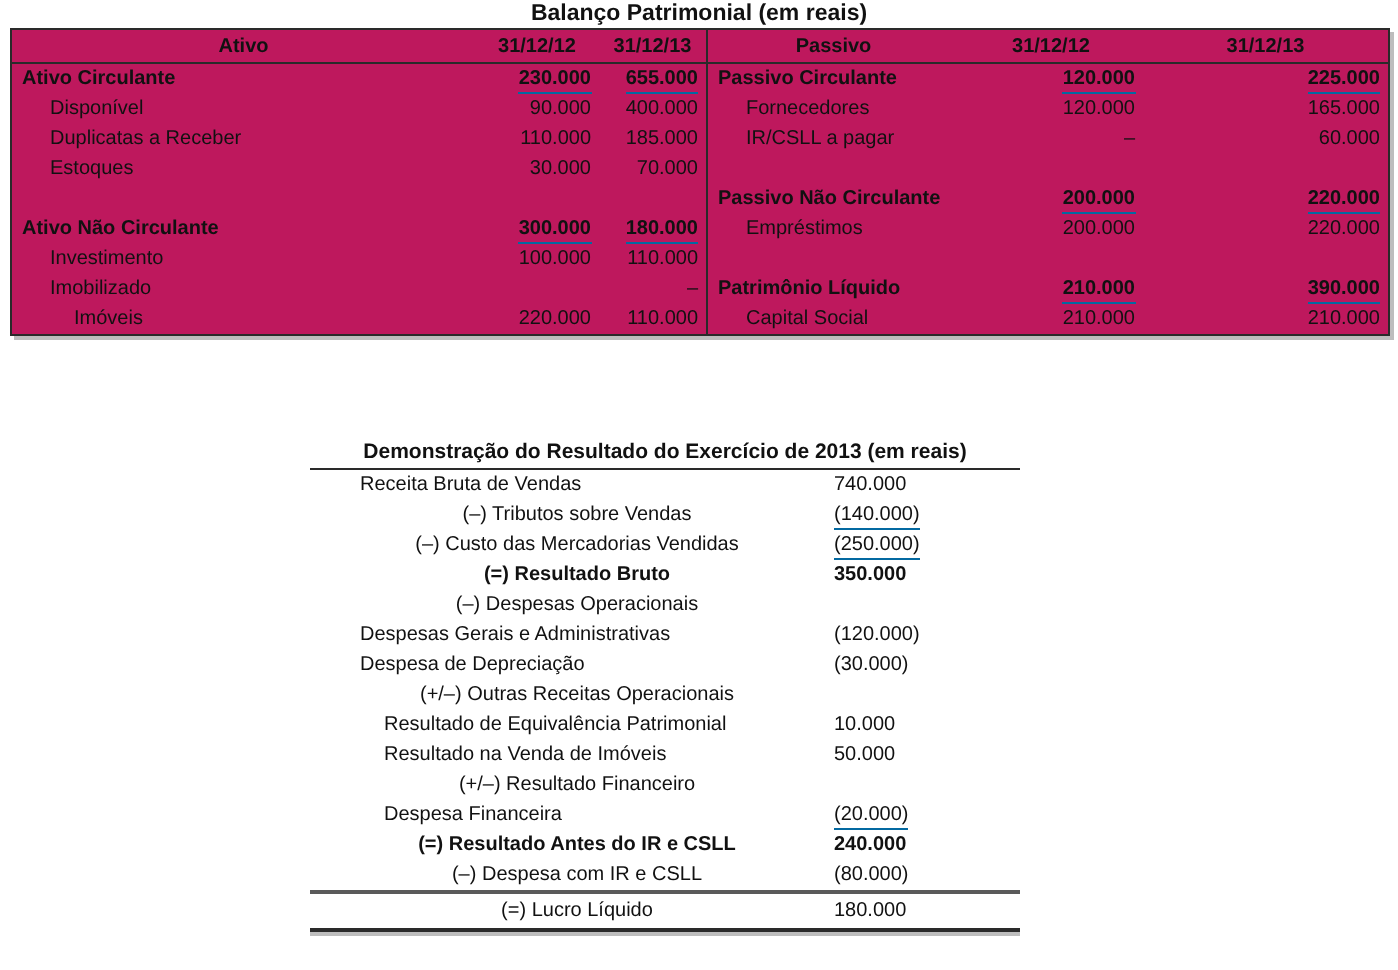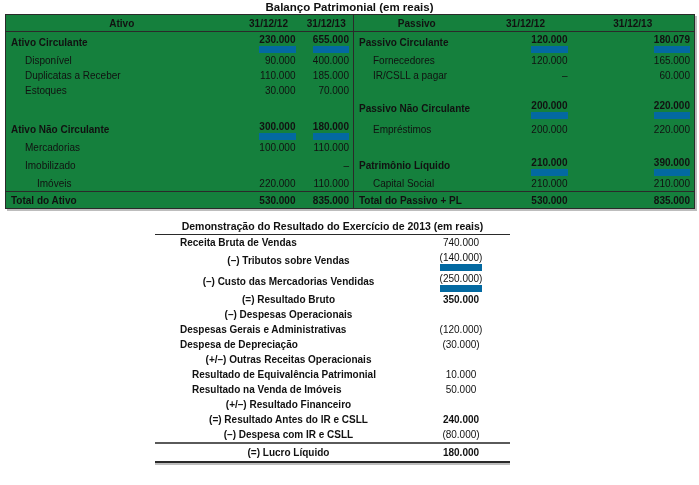--- a/index.html
+++ b/index.html
@@ -4,49 +4,49 @@
 <style>
   html,body{margin:0;padding:0;background:#fff;}
   body{width:699px;height:485px;overflow:hidden;font-family:"Liberation Sans",sans-serif;color:#111;}
   .page{position:relative;width:699px;height:485px;background:#fff;}
 
   .doc-title{position:absolute;top:1px;left:0;width:699px;text-align:center;
     font-weight:bold;font-size:11.5px;line-height:13px;}
 
   
   #balance{position:absolute;left:5px;top:14px;width:689px;border-collapse:collapse;
-    table-layout:fixed;background:#15803d;border:1.5px solid #2a2a2a;box-shadow:2px 2px 0 #bdbdbd;}
+    table-layout:fixed;background:#be185d;border:1.5px solid #2a2a2a;box-shadow:2px 2px 0 #bdbdbd;}
   #balance th,#balance td{font-size:10px;height:15px;line-height:15px;padding:0 4px;
     white-space:nowrap;overflow:hidden;vertical-align:middle;}
   #balance thead th{font-weight:bold;text-align:center;height:16px;
     border-bottom:1.5px solid #2a2a2a;}
   #balance .divider{border-right:1.4px solid #2a2a2a;}
   .lbl{text-align:left;}
   .val{text-align:right;}
   .b{font-weight:bold;}
   .ind0{padding-left:5px !important;}
   .ind1{padding-left:19px !important;}
   .ind2{padding-left:31px !important;}
-  .uline{border-bottom:7px solid #0369a1;display:inline-block;line-height:13px;}
+  .uline{border-bottom:1px solid #0369a1;display:inline-block;line-height:13px;}
   #balance tr.total td{border-top:1.6px solid #2a2a2a;font-weight:bold;height:16px;}
 
   
   .dre-title{position:absolute;top:220px;left:155px;width:355px;text-align:center;
     font-weight:bold;font-size:10.5px;line-height:13px;}
   #dre{position:absolute;left:155px;top:234px;width:355px;border-collapse:collapse;
     table-layout:fixed;background:#fff;border-top:1.6px solid #2a2a2a;
     border-bottom:2px solid #2a2a2a;box-shadow:0 2px 0 #bdbdbd;}
   #dre td{font-size:10px;height:15px;line-height:15px;white-space:nowrap;overflow:hidden;
     vertical-align:middle;padding:0;}
-  .dlbl{text-align:left;font-weight:bold;}
-  .dval{text-align:center;padding-right:5px !important;}
+  .dlbl{text-align:left;}
+  .dval{text-align:left;padding-right:5px !important;}
   .dind0{padding-left:5px !important;text-align:center;}
   .dind1{padding-left:25px !important;}
   .dind2{padding-left:37px !important;}
-  #dre tr.total td{border-top:2px solid #5a5a5a;font-weight:bold;height:17px;}
+  #dre tr.total td{border-top:2px solid #5a5a5a;font-weight:normal;height:17px;}
 </style>
 </head>
 <body>
 
 <div class="page">
 
   <div class="doc-title">Balanço Patrimonial (em reais)</div>
 
   <table id="balance">
     <colgroup>
@@ -67,21 +67,21 @@
         <th>31/12/13</th>
       </tr>
     </thead>
     <tbody>
         <tr>
           <td class="lbl ind0 b">Ativo Circulante</td>
           <td class="val b"><span class="uline">230.000</span></td>
           <td class="val b divider"><span class="uline">655.000</span></td>
           <td class="lbl ind0 b">Passivo Circulante</td>
           <td class="val b"><span class="uline">120.000</span></td>
-          <td class="val b"><span class="uline">180.079</span></td>
+          <td class="val b"><span class="uline">225.000</span></td>
         </tr>
         <tr>
           <td class="lbl ind1">Disponível</td>
           <td class="val">90.000</td>
           <td class="val divider">400.000</td>
           <td class="lbl ind1">Fornecedores</td>
           <td class="val">120.000</td>
           <td class="val">165.000</td>
         </tr>
         <tr>
@@ -110,21 +110,21 @@
         </tr>
         <tr>
           <td class="lbl ind0 b">Ativo Não Circulante</td>
           <td class="val b"><span class="uline">300.000</span></td>
           <td class="val b divider"><span class="uline">180.000</span></td>
           <td class="lbl ind1">Empréstimos</td>
           <td class="val">200.000</td>
           <td class="val">220.000</td>
         </tr>
         <tr>
-          <td class="lbl ind1">Mercadorias</td>
+          <td class="lbl ind1">Investimento</td>
           <td class="val">100.000</td>
           <td class="val divider">110.000</td>
           <td class="lbl ind0"></td>
           <td class="val"></td>
           <td class="val"></td>
         </tr>
         <tr>
           <td class="lbl ind1">Imobilizado</td>
           <td class="val"></td>
           <td class="val divider">–</td>
@@ -133,28 +133,20 @@
           <td class="val b"><span class="uline">390.000</span></td>
         </tr>
         <tr>
           <td class="lbl ind2">Imóveis</td>
           <td class="val">220.000</td>
           <td class="val divider">110.000</td>
           <td class="lbl ind1">Capital Social</td>
           <td class="val">210.000</td>
           <td class="val">210.000</td>
         </tr>
-        <tr class="total">
-          <td class="lbl ind0">Total do Ativo</td>
-          <td class="val">530.000</td>
-          <td class="val divider">835.000</td>
-          <td class="lbl ind0">Total do Passivo + PL</td>
-          <td class="val">530.000</td>
-          <td class="val">835.000</td>
-        </tr>
       </tbody>
   </table>
 
   <div class="dre-title">Demonstração do Resultado do Exercício de 2013 (em reais)</div>
 
   <table id="dre">
     <colgroup>
         <col style="width:262px">
         <col style="width:93px">
       </colgroup>
@@ -197,20 +189,24 @@
         </tr>
         <tr>
           <td class="dlbl dind2">Resultado na Venda de Imóveis</td>
           <td class="dval">50.000</td>
         </tr>
         <tr>
           <td class="dlbl dind0">(+/–) Resultado Financeiro</td>
           <td class="dval"></td>
         </tr>
         <tr>
+          <td class="dlbl dind2">Despesa Financeira</td>
+          <td class="dval"><span class="uline">(20.000)</span></td>
+        </tr>
+        <tr>
           <td class="dlbl dind0 b">(=) Resultado Antes do IR e CSLL</td>
           <td class="dval b">240.000</td>
         </tr>
         <tr>
           <td class="dlbl dind0">(–) Despesa com IR e CSLL</td>
           <td class="dval">(80.000)</td>
         </tr>
         <tr class="total">
           <td class="dlbl dind0 b">(=) Lucro Líquido</td>
           <td class="dval b">180.000</td>

